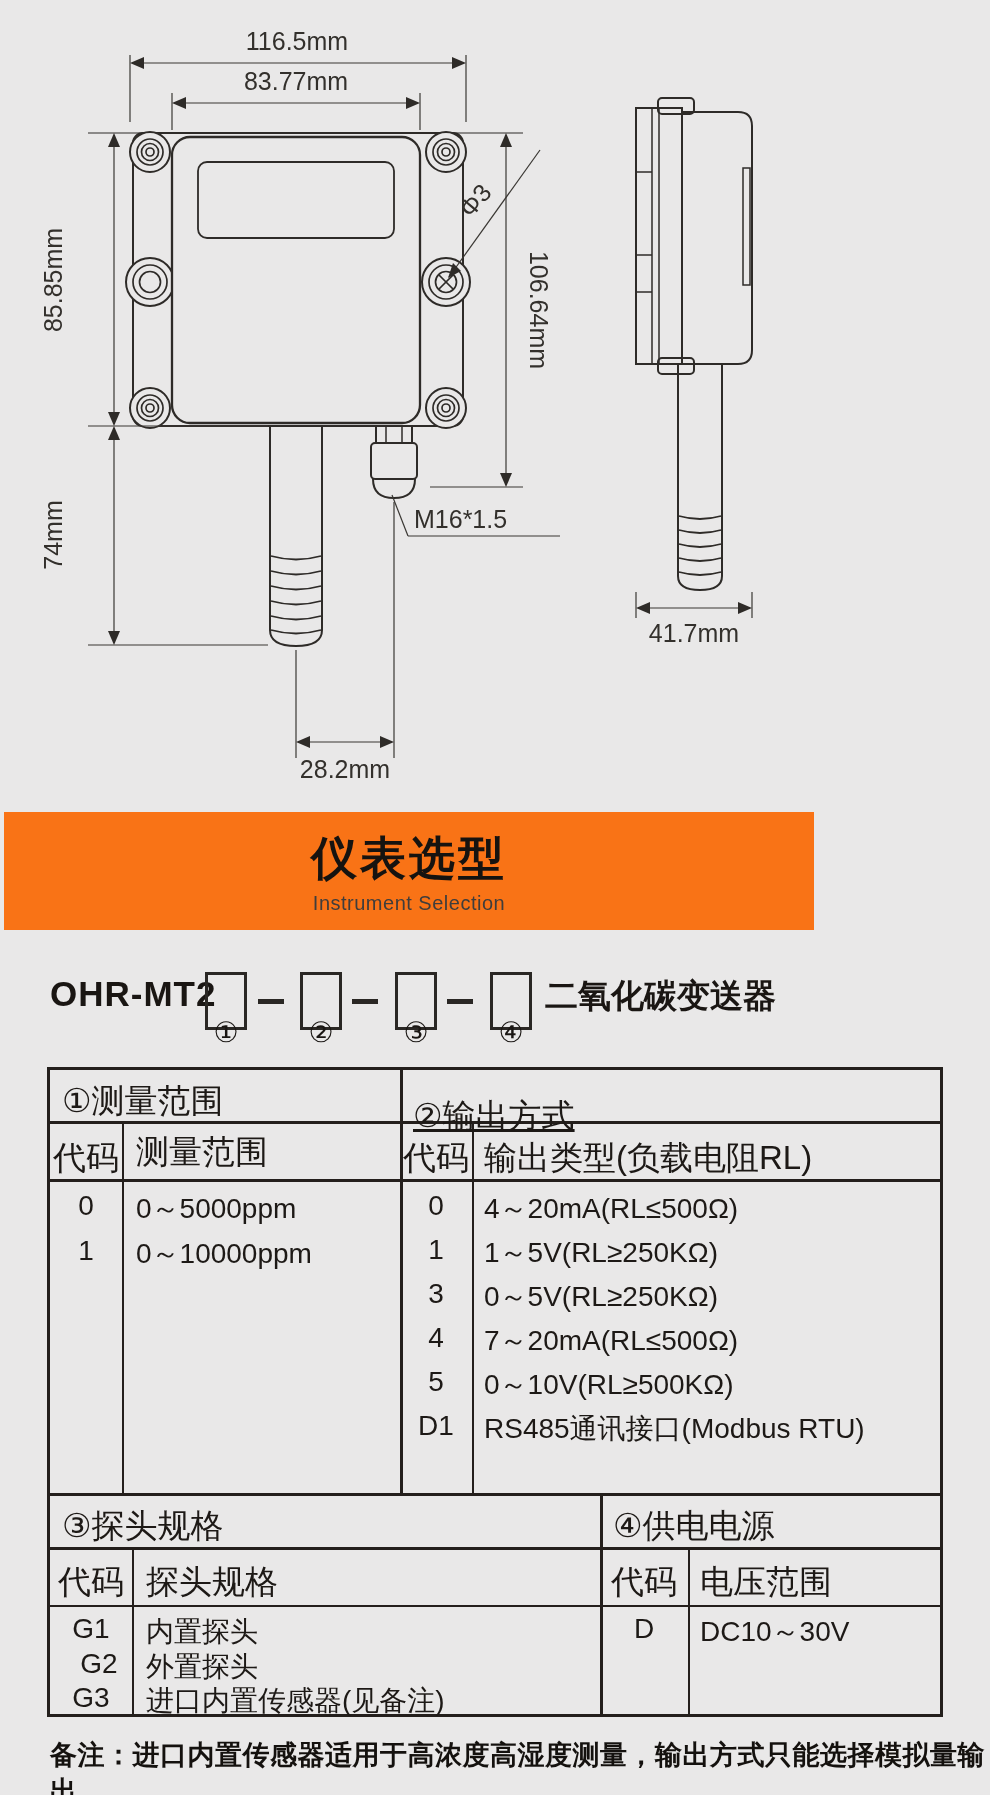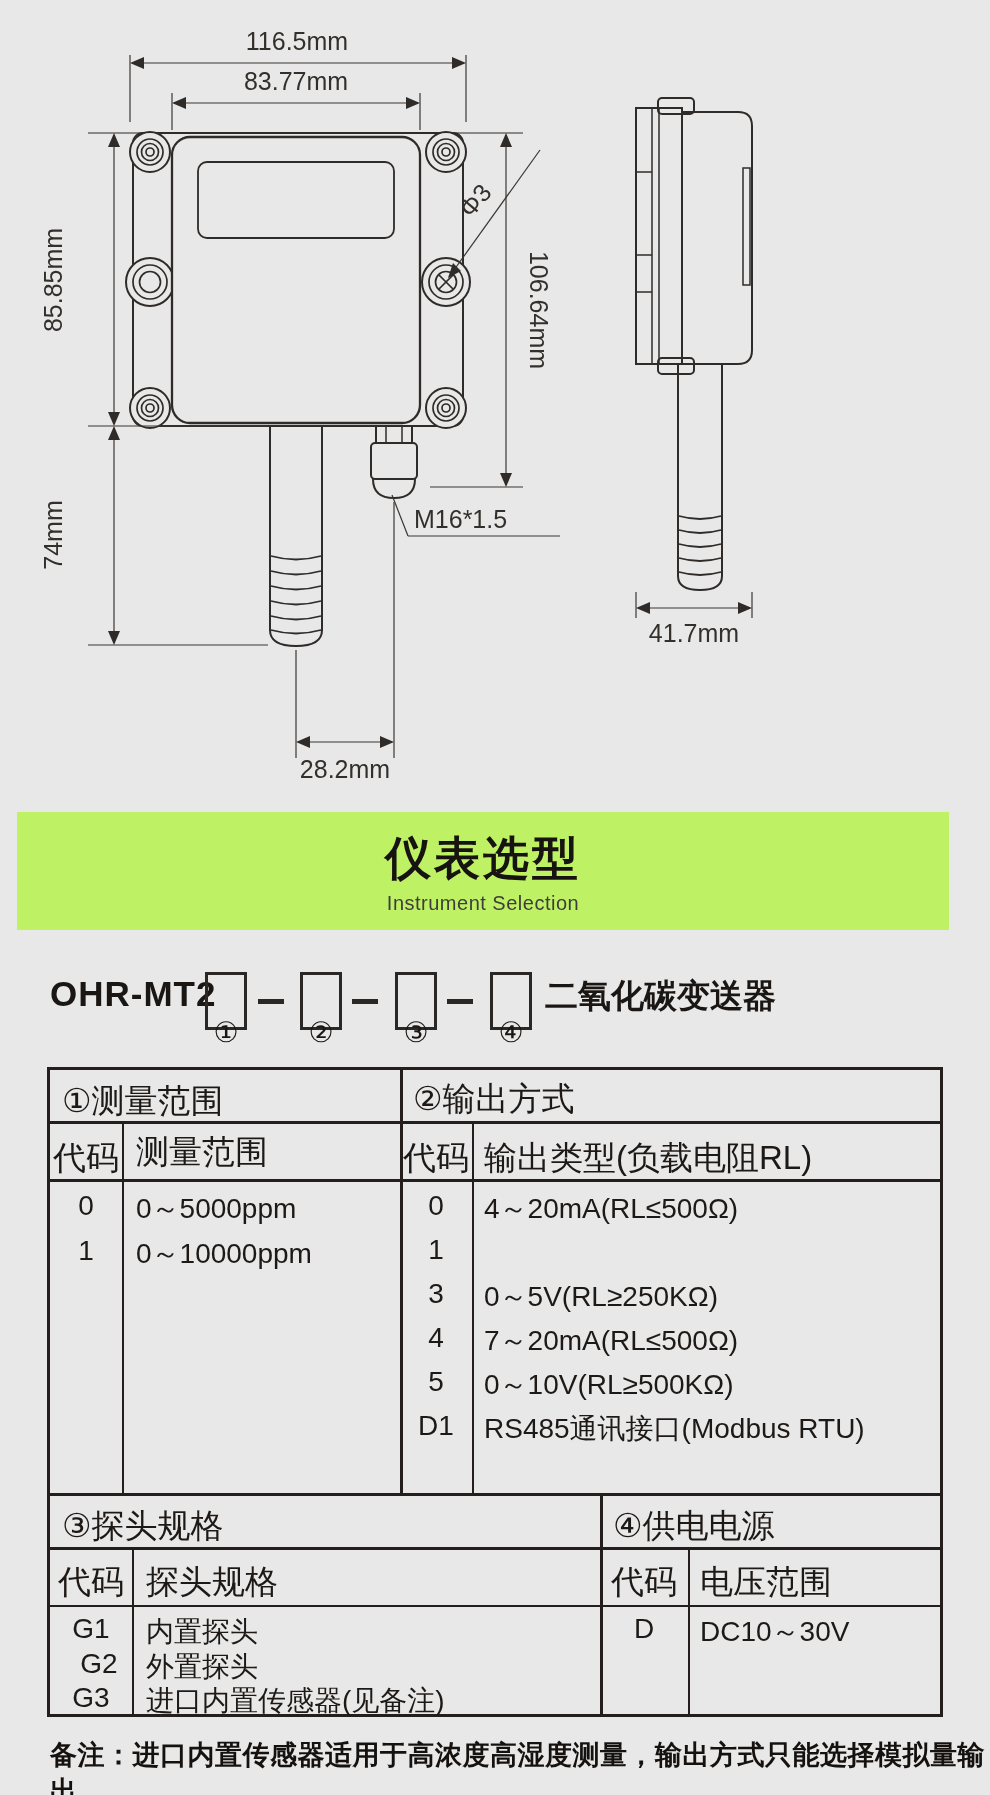--- a/index.html
+++ b/index.html
@@ -1,20 +1,20 @@
 <!DOCTYPE html>
 <html><head>
 <meta charset="utf-8">
 <style>
   html,body{margin:0;padding:0;background:#e9e8e8;}
   .page{position:relative;width:990px;height:1795px;background:#e9e8e8;
         font-family:"Liberation Sans","DejaVu Sans",sans-serif;color:#1d1916;overflow:hidden;}
   svg text{font-family:"Liberation Sans","DejaVu Sans",sans-serif;fill:#33302c;}
   
-  .band{position:absolute;left:17px;top:812px;width:932px;height:118px;background:#bef264;text-align:center;}
+  .band{position:absolute;left:4px;top:812px;width:810px;height:118px;background:#f97316;text-align:center;}
   .band .title{margin:0;padding-top:16px;font-size:46px;font-weight:600;letter-spacing:3px;color:#161310;}
   .band .sub{font-size:20px;color:#3f3d3c;margin-top:2px;letter-spacing:0.5px;}
   
   .model-prefix{position:absolute;left:50px;top:974px;font-size:35px;font-weight:700;letter-spacing:1px;color:#1a1613;}
   .model-suffix{position:absolute;left:545px;top:974px;font-size:33px;font-weight:600;color:#1a1613;}
   .mbox{position:absolute;top:972px;width:42px;height:58px;border:3px solid #2a2724;box-sizing:border-box;background:transparent;}
   .mdash{position:absolute;top:999px;width:26px;height:5px;background:#2a2724;}
   .mcirc{position:absolute;top:1016px;width:42px;text-align:center;font-size:28px;color:#1a1613;}
   
   .tbl{position:absolute;left:47px;top:1067px;width:896px;height:650px;
@@ -198,35 +198,36 @@
     <div class="hl" style="left:0;top:477px;width:890px;height:3px;"></div>
     <div class="hl" style="left:0;top:535px;width:890px;height:2px;"></div>
     <div class="vl" style="left:350px;top:0;width:3px;height:423px;"></div>
     <div class="vl" style="left:72px;top:51px;width:2px;height:372px;"></div>
     <div class="vl" style="left:422px;top:51px;width:2px;height:372px;"></div>
     <div class="vl" style="left:550px;top:423px;width:3px;height:221px;"></div>
     <div class="vl" style="left:82px;top:477px;width:2px;height:167px;"></div>
     <div class="vl" style="left:638px;top:477px;width:2px;height:167px;"></div>
 
     <div class="cell" style="left:12px;top:9px;">①测量范围</div>
-    <div class="cell" style="left:363px;top:7px;">②输出方式</div>
+    <div class="cell" style="left:363px;top:24px;text-decoration:underline;">②输出方式</div>
 
     <div class="cell center" style="left:0;top:66px;width:72px;">代码</div>
     <div class="cell" style="left:86px;top:60px;">测量范围</div>
     <div class="cell center" style="left:350px;top:66px;width:72px;">代码</div>
     <div class="cell" style="left:434px;top:66px;">输出类型(负载电阻RL)</div>
 
     <div class="cell big center" style="left:0;top:120px;width:72px;">0</div>
     <div class="cell big" style="left:86px;top:120px;">0～5000ppm</div>
     <div class="cell big center" style="left:0;top:165px;width:72px;">1</div>
     <div class="cell big" style="left:86px;top:165px;">0～10000ppm</div>
 
     <div class="cell big center" style="left:350px;top:120px;width:72px;">0</div>
     <div class="cell big" style="left:434px;top:120px;">4～20mA(RL≤500Ω)</div>
     <div class="cell big center" style="left:350px;top:164px;width:72px;">1</div>
+    <div class="cell big" style="left:434px;top:164px;">1～5V(RL≥250KΩ)</div>
     <div class="cell big center" style="left:350px;top:208px;width:72px;">3</div>
     <div class="cell big" style="left:434px;top:208px;">0～5V(RL≥250KΩ)</div>
     <div class="cell big center" style="left:350px;top:252px;width:72px;">4</div>
     <div class="cell big" style="left:434px;top:252px;">7～20mA(RL≤500Ω)</div>
     <div class="cell big center" style="left:350px;top:296px;width:72px;">5</div>
     <div class="cell big" style="left:434px;top:296px;">0～10V(RL≥500KΩ)</div>
     <div class="cell big center" style="left:350px;top:340px;width:72px;">D1</div>
     <div class="cell big" style="left:434px;top:340px;">RS485通讯接口(Modbus RTU)</div>
 
     <div class="cell" style="left:12px;top:434px;">③探头规格</div>

